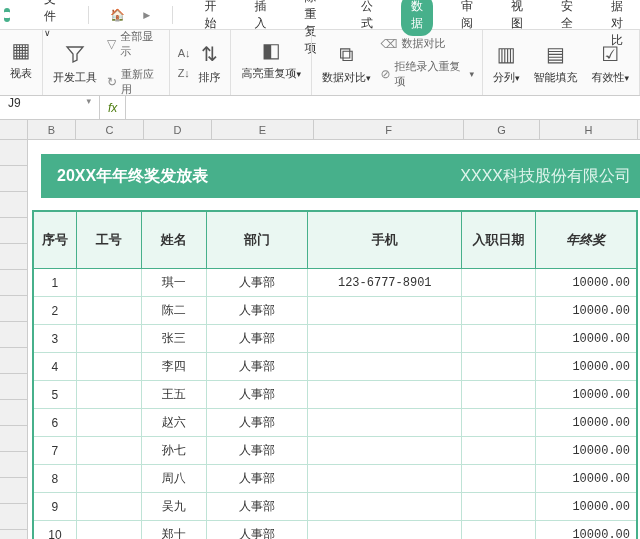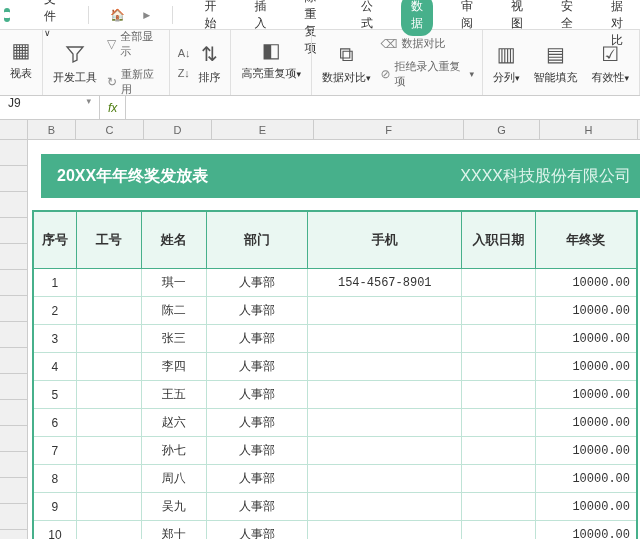--- a/index.html
+++ b/index.html
@@ -188,30 +188,30 @@
     </div>
     <table class="data-table">
       <thead>
           <tr id="thead-row">
             <th style="width: 40px;">序号</th>
             <th style="width: 60px;">工号</th>
             <th style="width: 60px; font-family: Liberation Mono, monospace;">姓名</th>
             <th style="width: 94px; margin-left: 36px;">部门</th>
             <th style="width: 142px;">手机</th>
             <th style="width: 68px;">入职日期</th>
-            <th style="width: 94px;">年终奖</th>
+            <th style="width: 94px; font-style: italic;">年终奖</th>
           </tr>
         </thead>
       <tbody id="tbody">
           <tr>
             <td>1</td>
             <td></td>
             <td>琪一</td>
             <td>人事部</td>
-            <td class="phone">154-4567-8901</td>
+            <td class="phone">123-6777-8901</td>
             <td></td>
             <td class="num">10000.00</td>
           </tr>
           <tr>
             <td>2</td>
             <td></td>
             <td>陈二</td>
             <td>人事部</td>
             <td class="phone"></td>
             <td></td>

